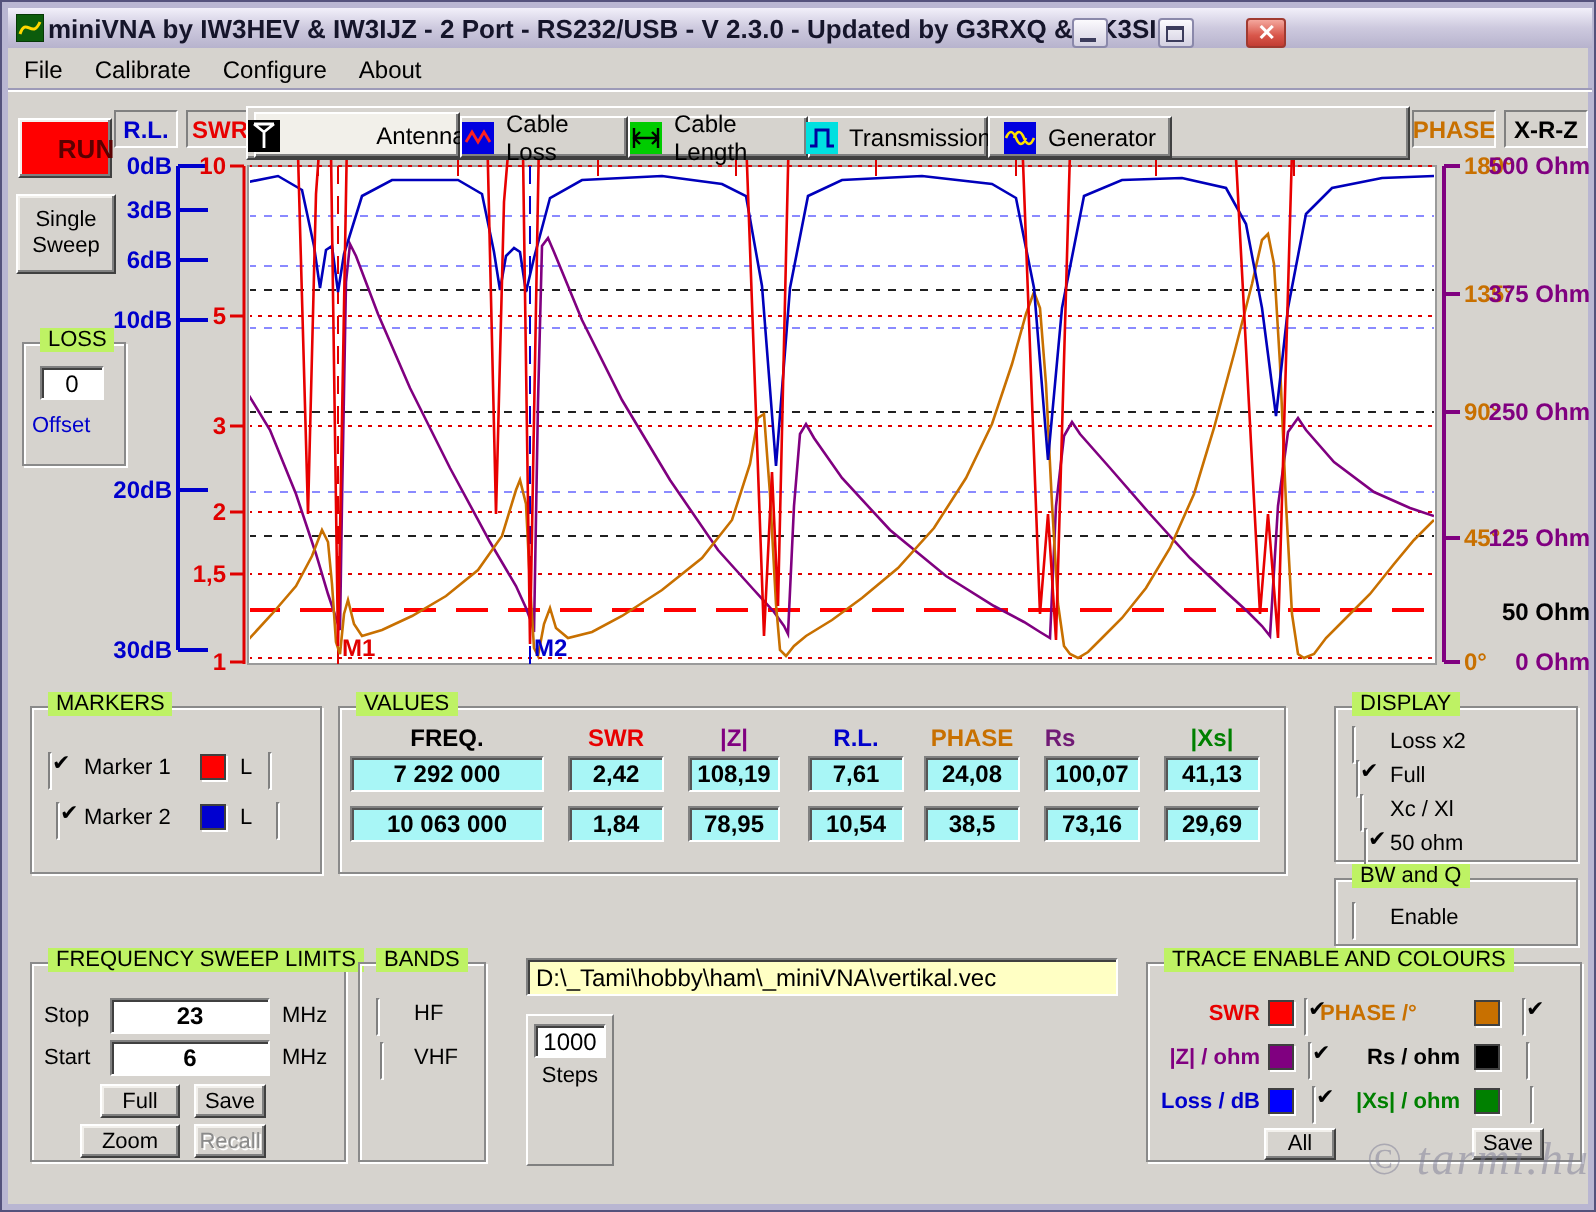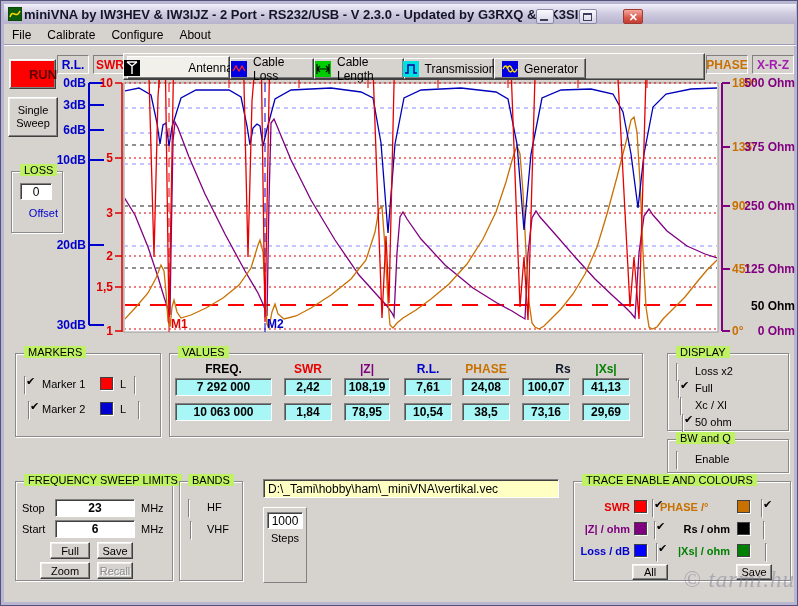--- a/index.html
+++ b/index.html
@@ -43,21 +43,21 @@
     box-shadow:inset 1px 1px 0 #555;font-size:12px;font-weight:bold;
     display:flex;align-items:center;justify-content:center;}
   .vhead{font-size:12px;font-weight:bold;text-align:center;}
   
   #run-btn{left:8px;top:58px;width:47px;height:30px;background:#ff0000;color:#5a0000;
     font-weight:bold;font-size:13px;padding-left:21px;}
   #single-sweep{left:7px;top:96px;width:50px;height:40px;line-height:13px;}
   #rl-lbl{left:56px;top:54px;width:32px;height:19px;color:#0000cc;}
   #swr-lbl{left:92px;top:54px;width:34px;height:19px;color:#e80000;}
   #phase-lbl{left:705px;top:54px;width:42px;height:19px;color:#c87000;}
-  #xrz-lbl{left:751px;top:54px;width:42px;height:19px;color:#a21caf;text-align:center;}
+  #xrz-lbl{left:751px;top:54px;width:42px;height:19px;color:#000000;text-align:center;}
   #tabstrip{left:122px;top:52px;width:582px;height:27px;background:#d6d3ce;
     border:1px solid;border-color:#fff #404040 #404040 #fff;box-shadow:inset -1px -1px 0 #808080;}
   .tab{position:absolute;top:4px;height:21px;background:#d6d3ce;border:1px solid;
     border-color:#fff #404040 #404040 #fff;box-shadow:inset -1px -1px 0 #808080;
     display:flex;align-items:center;justify-content:center;gap:6px;font-size:12px;}
   .tab.sel{top:2px;height:23px;background:#f2f0ea;gap:48px;}
   .tabicon{width:16px;height:16px;flex:0 0 auto;}
   
   #loss-grp{left:10px;top:170px;width:52px;height:62px;}
   
@@ -135,21 +135,21 @@
           <rect width="16" height="16" fill="#0000e0"></rect>
           <path d="M1 8 Q3.5 2 6 8 T11 8 M5 8 Q7.5 2 10 8 T15 8" stroke="#ffe000" stroke-width="1.3" fill="none"></path>
         </svg>
       <span>Generator</span>
     </div>
   </div>
 
   <div id="loss-grp" class="abs grp">
     <span class="cap">LOSS</span>
     <div class="abs field" style="left:8px;top:11px;width:32px;height:17px;justify-content:center">0</div>
-    <div class="abs lbl" style="left:4px;top:35px;width:42px;text-align:right;color:#0000cc">Offset</div>
+    <div class="abs lbl" style="left:4px;top:35px;width:42px;text-align:left;color:#0000cc">Offset</div>
   </div>
 
   <svg id="chart-svg" class="abs" viewBox="0 0 798 345">
       <rect x="123" y="82" width="594" height="249" fill="#ffffff" stroke="#9a9a9a"></rect>
       <defs>
         <clipPath id="pc">
           <rect x="124" y="79" width="592" height="255"></rect>
         </clipPath>
       </defs>
       <g clip-path="url(#pc)">
@@ -243,21 +243,21 @@
     <span class="abs cb" style="left:116px;top:48px"></span>
   </div>
 
   <div class="abs grp" style="left:168px;top:352px;width:474px;height:84px">
     <span class="cap">VALUES</span>
     <div class="abs vhead" style="left: 5px; top: 8px; width: 97px; color: rgb(0, 0, 0);">FREQ.</div>
     <div class="abs vhead" style="left: 114px; top: 8px; width: 48px; color: rgb(232, 0, 0);">SWR</div>
     <div class="abs vhead" style="left: 174px; top: 8px; width: 46px; color: rgb(128, 0, 128);">|Z|</div>
     <div class="abs vhead" style="left: 234px; top: 8px; width: 48px; color: rgb(0, 0, 204);">R.L.</div>
     <div class="abs vhead" style="left: 292px; top: 8px; width: 48px; color: rgb(200, 112, 0);">PHASE</div>
-    <div class="abs vhead" style="left: 369px; top: 8px; width: 48px; color: #0f172a;">Rs</div>
+    <div class="abs vhead" style="left: 336px; top: 8px; width: 48px; color: #701a75;">Rs</div>
     <div class="abs vhead" style="left: 412px; top: 8px; width: 48px; color: rgb(0, 128, 0);">|Xs|</div>
     <div class="abs vcell" style="left:5px;top:24px;width:97px;height:18px">7 292 000</div>
     <div class="abs vcell" style="left:114px;top:24px;width:48px;height:18px">2,42</div>
     <div class="abs vcell" style="left:174px;top:24px;width:46px;height:18px">108,19</div>
     <div class="abs vcell" style="left:234px;top:24px;width:48px;height:18px">7,61</div>
     <div class="abs vcell" style="left:292px;top:24px;width:48px;height:18px">24,08</div>
     <div class="abs vcell" style="left:352px;top:24px;width:48px;height:18px">100,07</div>
     <div class="abs vcell" style="left:412px;top:24px;width:48px;height:18px">41,13</div>
     <div class="abs vcell" style="left:5px;top:49px;width:97px;height:18px">10 063 000</div>
     <div class="abs vcell" style="left:114px;top:49px;width:48px;height:18px">1,84</div>

